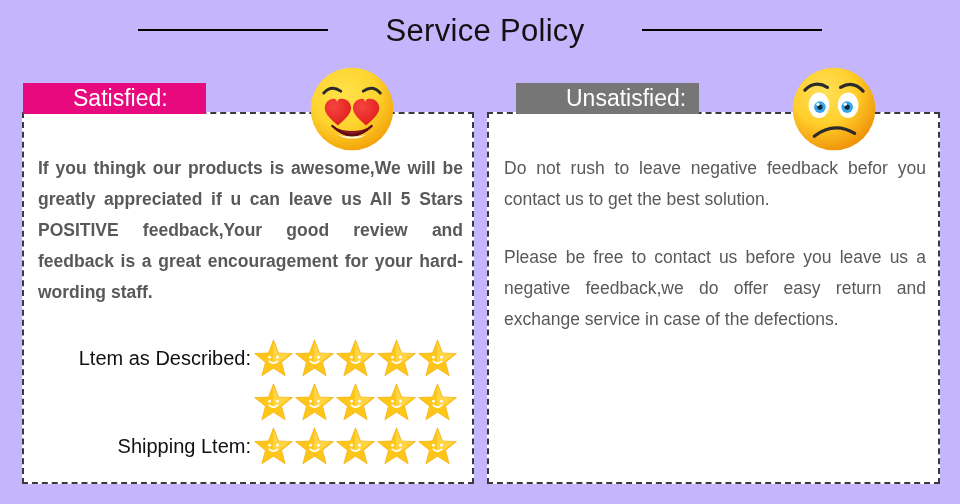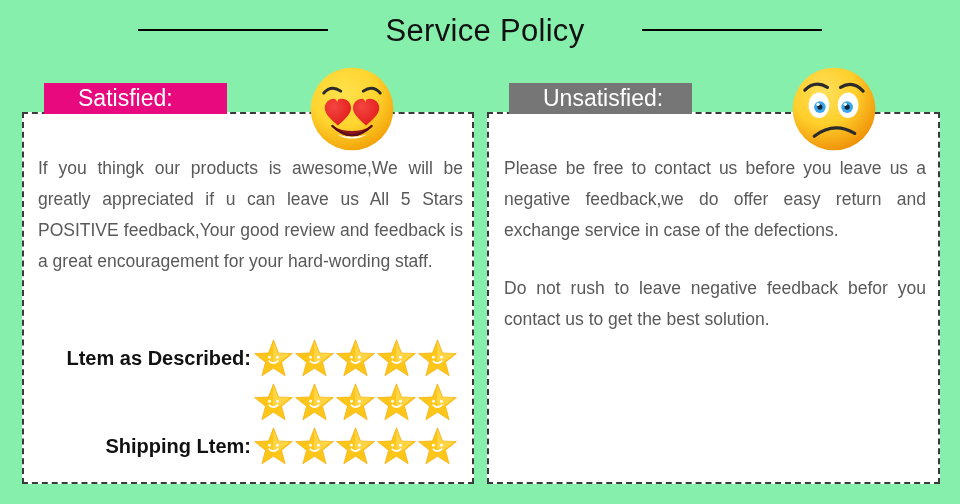--- a/index.html
+++ b/index.html
@@ -7,21 +7,21 @@
     width: 960px;
     height: 504px;
     background: #ffffff;
     font-family: "Liberation Sans", sans-serif;
     overflow: hidden;
   }
   .page {
     position: relative;
     width: 960px;
     height: 504px;
-    background: #86efac;
+    background: #c4b5fd;
   }
 
   
   .title-row {
     position: absolute;
     left: 0; top: 6px;
     width: 960px;
     height: 48px;
     display: flex;
     align-items: center;
@@ -53,56 +53,54 @@
 
   
   .badge {
     position: absolute;
     height: 31px;
     display: flex;
     align-items: center;
     color: #ffffff;
     font-size: 23px;
     line-height: 1;
-    padding-left: 34px;
+    padding-left: 50px;
     white-space: nowrap;
-    margin-left: 21px;
   }
   .badge.satisfied   { left: 23px;  top: 83px; width: 183px; background: #e8097e; }
-  .badge.unsatisfied { left: 488px; top: 83px; width: 183px; background: #767676; }
+  .badge.unsatisfied { left: 516px; top: 83px; width: 183px; background: #767676; }
 
   
   .emoji {
     position: absolute;
     width: 94px;
     height: 94px;
   }
   .emoji.happy { left: 305px; top: 62px; }
   .emoji.sad   { left: 787px; top: 62px; }
 
   
   .body-text {
     position: absolute;
     color: #595959;
     font-size: 17.5px;
     line-height: 31px;
     text-align: justify;
     text-justify: inter-word;
   }
-  .left-body  { left: 38px;  top: 153px; width: 425px; }
+  .left-body  { left: 38px;  top: 153px; width: 425px; font-weight: bold; }
   .right-body { left: 504px; top: 153px; width: 422px; }
   .right-body p + p { margin-top: 27px; }
 
   
   .ratings {
     position: absolute;
     left: 26px;
     top: 336px;
     width: 432px;
-    font-weight: bold;
   }
   .rating-row {
     display: flex;
     align-items: center;
     justify-content: flex-end;
     height: 44px;
   }
   .rating-label {
     font-size: 20px;
     color: #111111;
@@ -373,17 +371,17 @@
             <path d="M20.5 29 Q26 34 31.5 29" stroke="#fff" stroke-width="1.9" fill="none" stroke-linecap="round"></path>
           </g>
             </svg>
         </span>
       </span>
     </div>
 
   </div>
 
   <div class="body-text right-body">
+    <p>Do not rush to leave negative feedback befor you contact us to get the best solution.</p>
     <p>Please be free to contact us before you leave us a negative feedback,we do offer easy return and exchange service in case of the defections.</p>
-    <p>Do not rush to leave negative feedback befor you contact us to get the best solution.</p>
   </div>
 
 </div>
 
 </body></html>

